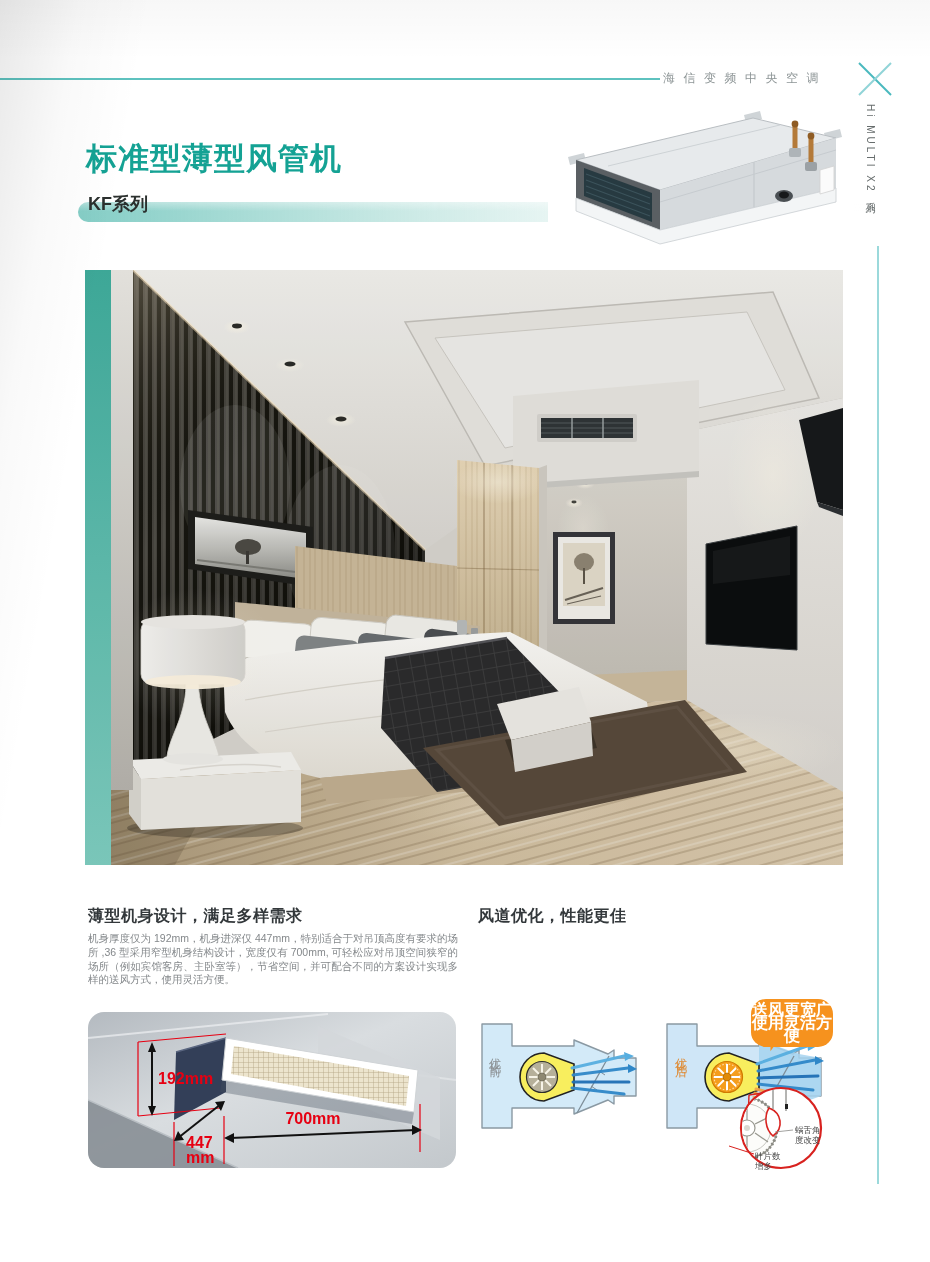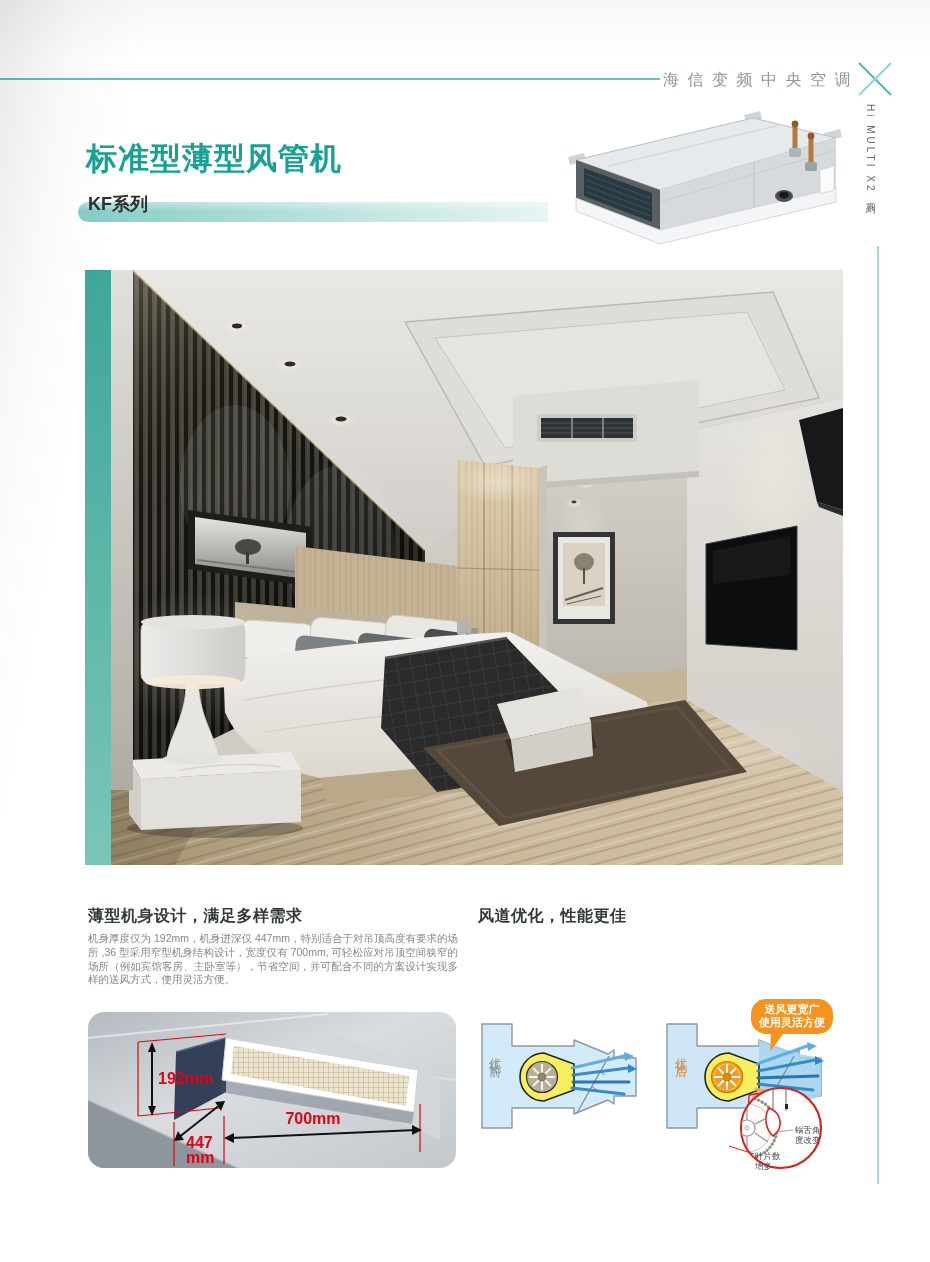--- a/index.html
+++ b/index.html
@@ -5,21 +5,21 @@
   html,body{margin:0;padding:0;background:#fff;}
   .page{position:relative;width:930px;height:1262px;background:#ffffff;overflow:hidden;
         font-family:"Liberation Sans","DejaVu Sans",sans-serif;}
   .abs{position:absolute;}
   .edge-shade{left:0;top:0;width:170px;height:100%;z-index:40;pointer-events:none;
       background:linear-gradient(100deg,rgba(0,0,0,.09),rgba(0,0,0,.025) 80px,rgba(0,0,0,0) 150px);}
   .top-shade{left:0;top:0;width:100%;height:60px;z-index:40;pointer-events:none;
       background:linear-gradient(180deg,rgba(0,0,0,.03),rgba(0,0,0,0));}
   
   .header-line{left:0;top:78px;width:660px;height:2px;background:#5ec2bf;}
-  .brand-text{left:663px;top:70px;font-size:16px;letter-spacing:8.5px;color:#8d9596;white-space:nowrap;}
+  .brand-text{left:663px;top:70px;font-size:12px;letter-spacing:8.5px;color:#8d9596;white-space:nowrap;}
   .x-icon{left:855px;top:59px;}
   .series-vertical{left:863px;top:104px;writing-mode:vertical-rl;font-size:10px;letter-spacing:3px;
       color:#676d6d;white-space:nowrap;}
   .side-line{left:877px;top:246px;width:2px;height:938px;background:#9bd9db;}
   
   .page-title{left:86px;top:138px;font-size:31px;font-weight:700;letter-spacing:1px;color:#14a294;}
   .ribbon{left:78px;top:202px;width:792px;height:20px;border-radius:11px 0 0 11px;
       background:linear-gradient(180deg,rgba(255,255,255,.4),rgba(255,255,255,0) 45%),
                  linear-gradient(90deg,rgba(126,203,195,.95),rgba(170,220,213,.6) 42%,rgba(214,237,233,.28) 68%,rgba(255,255,255,0) 92%);}
   .series-label{left:88px;top:192px;font-size:18px;font-weight:600;color:#2b302e;z-index:3;}
@@ -32,21 +32,21 @@
   .fl-body{left:88px;top:932px;width:370px;}
   .fr-head{left:478px;top:906px;}
   .fr-body{left:478px;top:932px;width:352px;}
   .dim-diagram{left:88px;top:1012px;}
   .fan-before{left:478px;top:1016px;}
   .fan-after{left:663px;top:1016px;}
   .vlabel{writing-mode:vertical-rl;font-size:12px;letter-spacing:4px;white-space:nowrap;z-index:4;}
   .label-before{left:486px;top:1048px;color:#8b9093;}
   .label-after{left:672px;top:1048px;color:#df8a33;}
   .callout{left:751px;top:999px;width:82px;padding:4px 0 5px 0;background:#f6921e;border-radius:15px;
-      z-index:6;text-align:center;color:#fff;font-size:11px;font-weight:700;line-height:13px;}
+      z-index:6;text-align:center;color:#fff;font-size:16px;font-weight:700;line-height:13px;}
   .callout-tail{left:768px;top:1030px;width:0;height:0;z-index:5;
       border-left:5px solid transparent;border-right:9px solid transparent;
       border-top:22px solid #f6921e;transform:rotate(14deg);}
   svg text{font-family:"Liberation Sans","DejaVu Sans",sans-serif;}
 </style>
 </head>
 <body>
 
 <div class="page">
 

